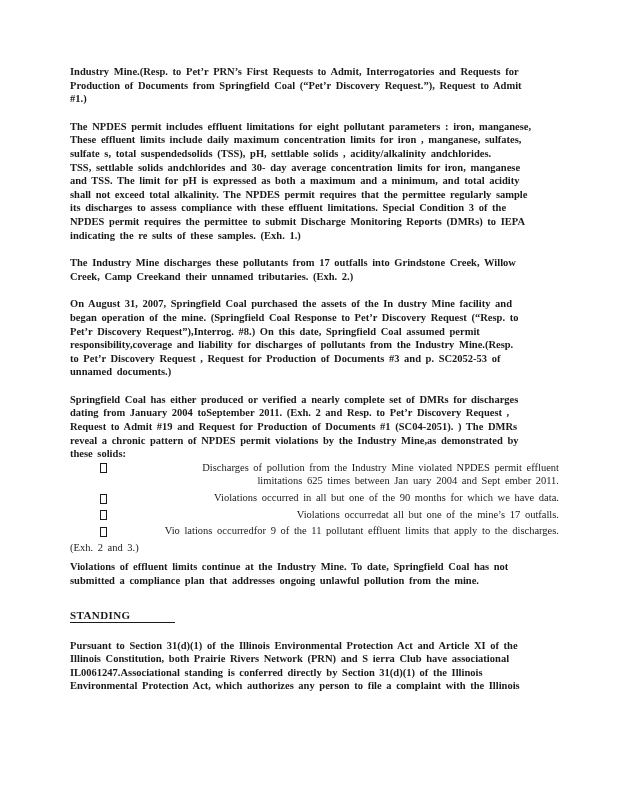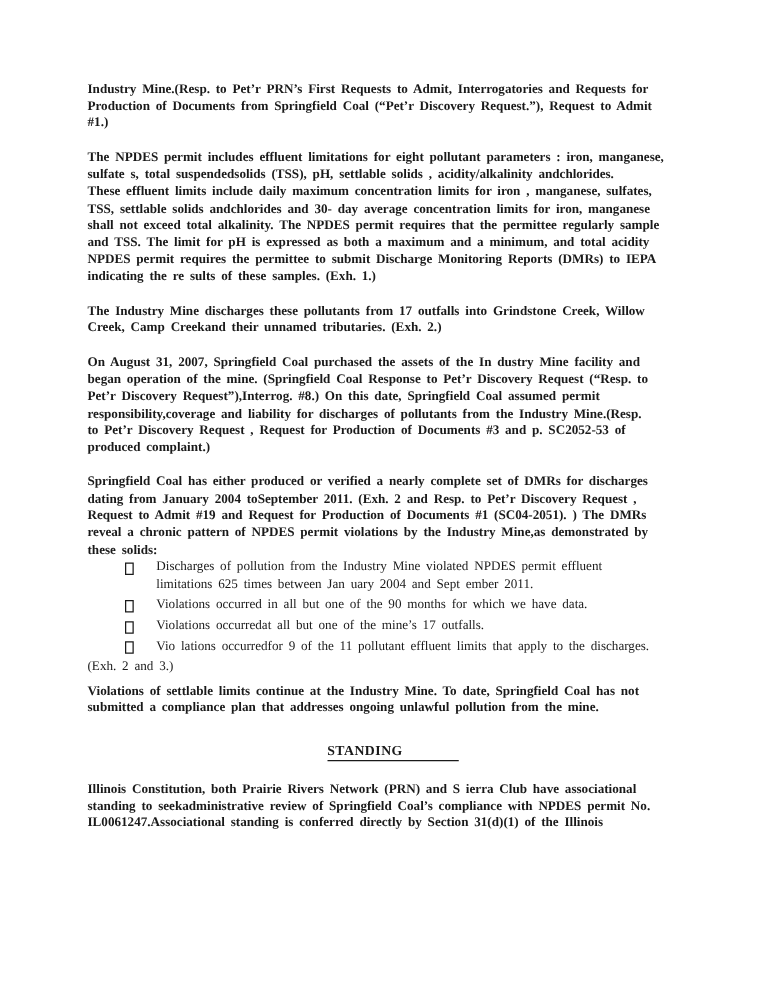--- a/index.html
+++ b/index.html
@@ -29,33 +29,33 @@
     font-family: "Liberation Serif", serif;
     color: #1a1a1a;
   }
   .para { margin: 0 0 14px 0; font-weight: bold; }
   .para:has(+ .bullets) { margin-bottom: 0; }
   .bullets { margin: 0 0 6px 0; }
   .bullet-item {
     position: relative;
     padding-left: 55px;
     margin-bottom: 3px;
+    text-align: right;
   }
   .bullet-box {
     position: absolute;
     left: 30px;
     top: 2.5px;
     width: 5px;
     height: 8px;
     border: 1px solid #1a1a1a;
     display: inline-block;
   }
   .bullet-footer { margin-top: 0; }
   .heading {
-    text-align: center;
     margin: 17px 0 16px 0;
   }
   .heading-text {
     font-family: "Liberation Serif", serif;
     font-size: 11px;
     font-weight: bold;
     letter-spacing: 0.4px;
     color: #1a1a1a;
     border-bottom: 1.5px solid #1a1a1a;
     padding-right: 45px;
@@ -67,39 +67,40 @@
 
 <div class="page">
   <div id="doc">
       <div class="para">
         <div class="line">Industry Mine.(Resp. to Pet’r PRN’s First Requests to Admit, Interrogatories and Requests for</div>
         <div class="line">Production of Documents from Springfield Coal (“Pet’r Discovery Request.”), Request to Admit</div>
         <div class="line">#1.)</div>
       </div>
       <div class="para">
         <div class="line">The NPDES permit includes effluent limitations for eight pollutant parameters : iron, manganese,</div>
+        <div class="line">These effluent limits include daily maximum concentration limits for iron , manganese, sulfates,</div>
         <div class="line">sulfate s, total suspendedsolids (TSS), pH, settlable solids , acidity/alkalinity andchlorides.</div>
-        <div class="line">These effluent limits include daily maximum concentration limits for iron , manganese, sulfates,</div>
         <div class="line">TSS, settlable solids andchlorides and 30- day average concentration limits for iron, manganese</div>
+        <div class="line">and TSS. The limit for pH is expressed as both a maximum and a minimum, and total acidity</div>
         <div class="line">shall not exceed total alkalinity. The NPDES permit requires that the permittee regularly sample</div>
-        <div class="line">and TSS. The limit for pH is expressed as both a maximum and a minimum, and total acidity</div>
+        <div class="line">its discharges to assess compliance with these effluent limitations. Special Condition 3 of the</div>
         <div class="line">NPDES permit requires the permittee to submit Discharge Monitoring Reports (DMRs) to IEPA</div>
         <div class="line">indicating the re sults of these samples. (Exh. 1.)</div>
       </div>
       <div class="para">
         <div class="line">The Industry Mine discharges these pollutants from 17 outfalls into Grindstone Creek, Willow</div>
         <div class="line">Creek, Camp Creekand their unnamed tributaries. (Exh. 2.)</div>
       </div>
       <div class="para">
         <div class="line">On August 31, 2007, Springfield Coal purchased the assets of the In dustry Mine facility and</div>
         <div class="line">began operation of the mine. (Springfield Coal Response to Pet’r Discovery Request (“Resp. to</div>
         <div class="line">Pet’r Discovery Request”),Interrog. #8.) On this date, Springfield Coal assumed permit</div>
         <div class="line">responsibility,coverage and liability for discharges of pollutants from the Industry Mine.(Resp.</div>
         <div class="line">to Pet’r Discovery Request , Request for Production of Documents #3 and p. SC2052-53 of</div>
-        <div class="line">produced complaint.)</div>
+        <div class="line">unnamed documents.)</div>
       </div>
       <div class="para">
         <div class="line">Springfield Coal has either produced or verified a nearly complete set of DMRs for discharges</div>
         <div class="line">dating from January 2004 toSeptember 2011. (Exh. 2 and Resp. to Pet’r Discovery Request ,</div>
         <div class="line">Request to Admit #19 and Request for Production of Documents #1 (SC04-2051). ) The DMRs</div>
         <div class="line">reveal a chronic pattern of NPDES permit violations by the Industry Mine,as demonstrated by</div>
         <div class="line">these solids:</div>
       </div>
       <div class="bullets">
         <div class="bullet-item">
@@ -123,23 +124,24 @@
         </div>
         <div class="bullet-item">
           <span class="bullet-box"></span>
           <div class="bullet-text">
             <div class="line">Vio lations occurredfor 9 of the 11 pollutant effluent limits that apply to the discharges.</div>
           </div>
         </div>
         <div class="line bullet-footer">(Exh. 2 and 3.)</div>
       </div>
       <div class="para">
-        <div class="line">Violations of settlable limits continue at the Industry Mine. To date, Springfield Coal has not</div>
+        <div class="line">Violations of effluent limits continue at the Industry Mine. To date, Springfield Coal has not</div>
         <div class="line">submitted a compliance plan that addresses ongoing unlawful pollution from the mine.</div>
       </div>
       <div class="heading"><span class="heading-text">STANDING</span></div>
       <div class="para">
+        <div class="line">Pursuant to Section 31(d)(1) of the Illinois Environmental Protection Act and Article XI of the</div>
         <div class="line">Illinois Constitution, both Prairie Rivers Network (PRN) and S ierra Club have associational</div>
-        <div class="line">standing to seekadministrative review of Springfield Coal’s compliance with NPDES permit No.</div>
         <div class="line">IL0061247.Associational standing is conferred directly by Section 31(d)(1) of the Illinois</div>
+        <div class="line">Environmental Protection Act, which authorizes any person to file a complaint with the Illinois</div>
       </div>
     </div>
 </div>
 
 </body></html>

